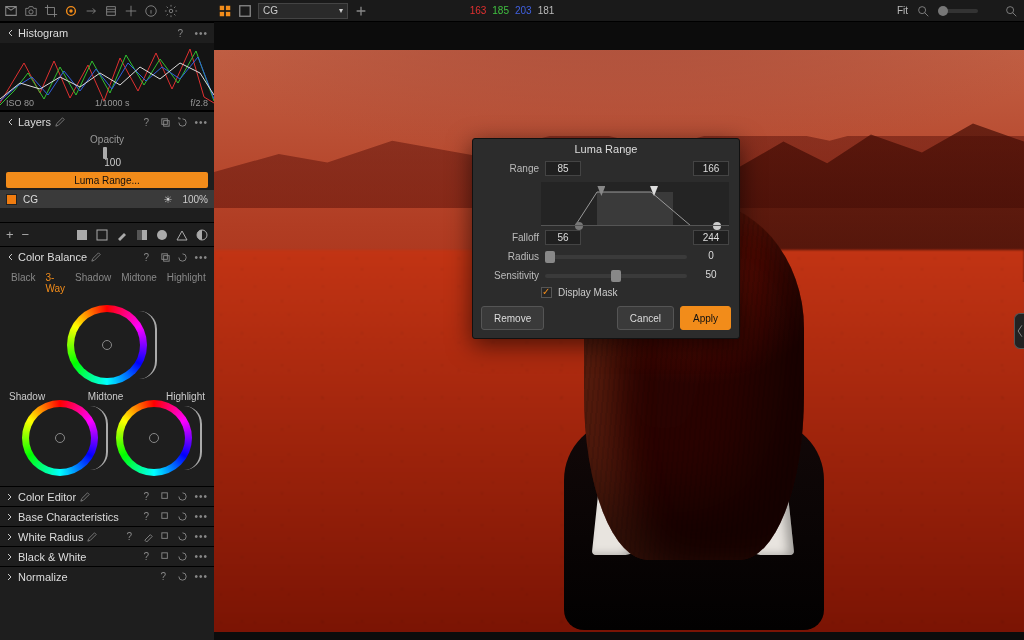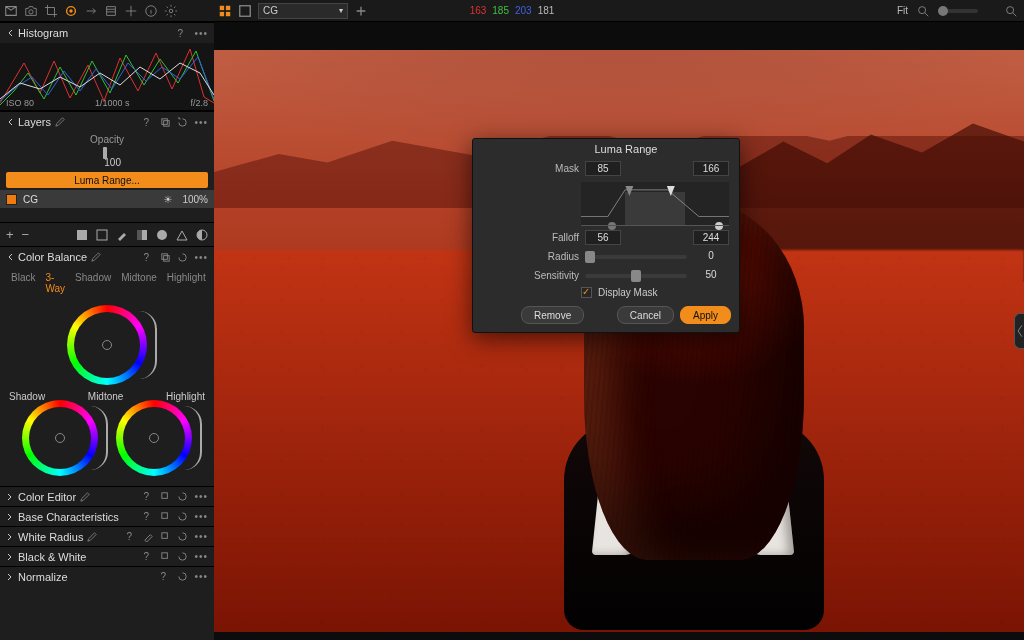--- a/index.html
+++ b/index.html
@@ -103,41 +103,41 @@
   .strap.l{ left:54px; border-radius:8px 22px 10px 4px;}
   .strap.r{ left:200px; transform:skewX(6deg); border-radius:22px 8px 4px 10px;}
   .back-skin{ position:absolute; left:104px; top:248px; width:92px; height:90px;
      background:linear-gradient(#c9a18a,#a37a63); border-radius:6px 6px 40px 40px;
      box-shadow:inset 0 -20px 30px rgba(0,0,0,.35);}
   .handle{ position:absolute; right:-1px; top:50%; width:11px; height:36px; transform:translateY(-50%);
      border:1px solid #555; border-right:none; border-radius:6px 0 0 6px; background:#222;}
 
   
   .dialog{ position:absolute; left:258px; top:116px; width:268px; background:#2c2c2c; border:1px solid #111;
-     box-shadow:0 6px 24px rgba(0,0,0,.6); border-radius:3px; color:#ccc;padding-left:40px;}
+     box-shadow:0 6px 24px rgba(0,0,0,.6); border-radius:3px; color:#ccc;}
   .dialog-title{ text-align:center; font-size:11px; padding:4px 0; color:#ddd;}
   .dlg-row{ display:flex; align-items:center; padding:2px 10px; gap:6px; font-size:10px;}
   .dlg-row .lab{ width:56px; text-align:right; color:#bbb;}
   .dlg-num{ width:36px; height:15px; background:#202020; border:1px solid #444; color:#ddd;
      text-align:center; font-size:10px; line-height:13px;}
   .dlg-mid{ flex:1;}
   .range-graph{ margin:4px 10px 2px 68px; height:44px; position:relative; background:#242424;}
   .rg-shade{ position:absolute; left:30%; right:30%; top:10px; bottom:0; background:#3a3a3a;}
   .rg-line{ position:absolute; bottom:0; left:0; right:0; height:1px; background:#555;}
   .rg-handle{ position:absolute; top:4px; width:8px; height:10px; background:#ddd; clip-path:polygon(50% 100%,0 0,100% 0);}
   .rg-handle.l{ left:30%; background:#888;} .rg-handle.r{ left:58%;}
   .rg-dot{ position:absolute; bottom:-4px; width:8px; height:8px; background:#ccc; border-radius:50%;}
   .rg-dot.l{ left:18%; background:#777;} .rg-dot.r{ right:4%;}
   .chk-row{ display:flex; align-items:center; gap:6px; padding:2px 10px 2px 68px; font-size:10px;}
   .chk{ width:11px; height:11px; border:1px solid #555; background:#262626;}
   .chk.on::after{ content:"✓"; color:#f28c1a; font-size:10px; position:relative; top:-2px; left:0;}
   .mini-slider{ flex:1; height:4px; background:#3a3a3a; border-radius:2px; position:relative;}
   .mini-thumb{ position:absolute; top:-4px; width:10px; height:12px; background:#888; border-radius:2px;}
   .dlg-foot{ display:flex; gap:6px; padding:6px 8px 8px 8px; align-items:center;}
-  .btn{ height:18px; padding:0 12px; font-size:10px; border-radius:8px; border:1px solid #555;
+  .btn{ height:24px; padding:0 12px; font-size:10px; border-radius:3px; border:1px solid #555;
      background:#3a3a3a; color:#ddd; display:flex; align-items:center; cursor:pointer;}
   .btn.primary{ background:#f28c1a; border-color:#f28c1a; color:#111;}
   .dlg-foot .spacer{flex:1;}
 </style>
 </head>
 <body>
 
 <div class="app">
 
   <div class="topbar">
@@ -470,21 +470,21 @@
       </div>
       <div class="handle">
         <svg viewBox="0 0 10 36" style="width:100%;height:100%;">
             <path d="M7 12l-4 6 4 6" fill="none" stroke="#888"></path>
           </svg>
       </div>
 
       <div class="dialog">
         <div class="dialog-title">Luma Range</div>
         <div class="dlg-row">
-          <span class="lab">Mask</span>
+          <span class="lab">Range</span>
           <div class="dlg-num">85</div>
           <div class="dlg-mid"></div>
           <div class="dlg-num">166</div>
         </div>
         <div class="range-graph">
           <div class="rg-shade"></div>
           <svg style="position:absolute;inset:0;" viewBox="0 0 188 44" preserveAspectRatio="none">
             <polyline points="0,44 34,44 56,10 110,10 150,44 188,44" fill="none" stroke="#999" stroke-width="1"></polyline>
           </svg>
           <div class="rg-handle l"></div>

